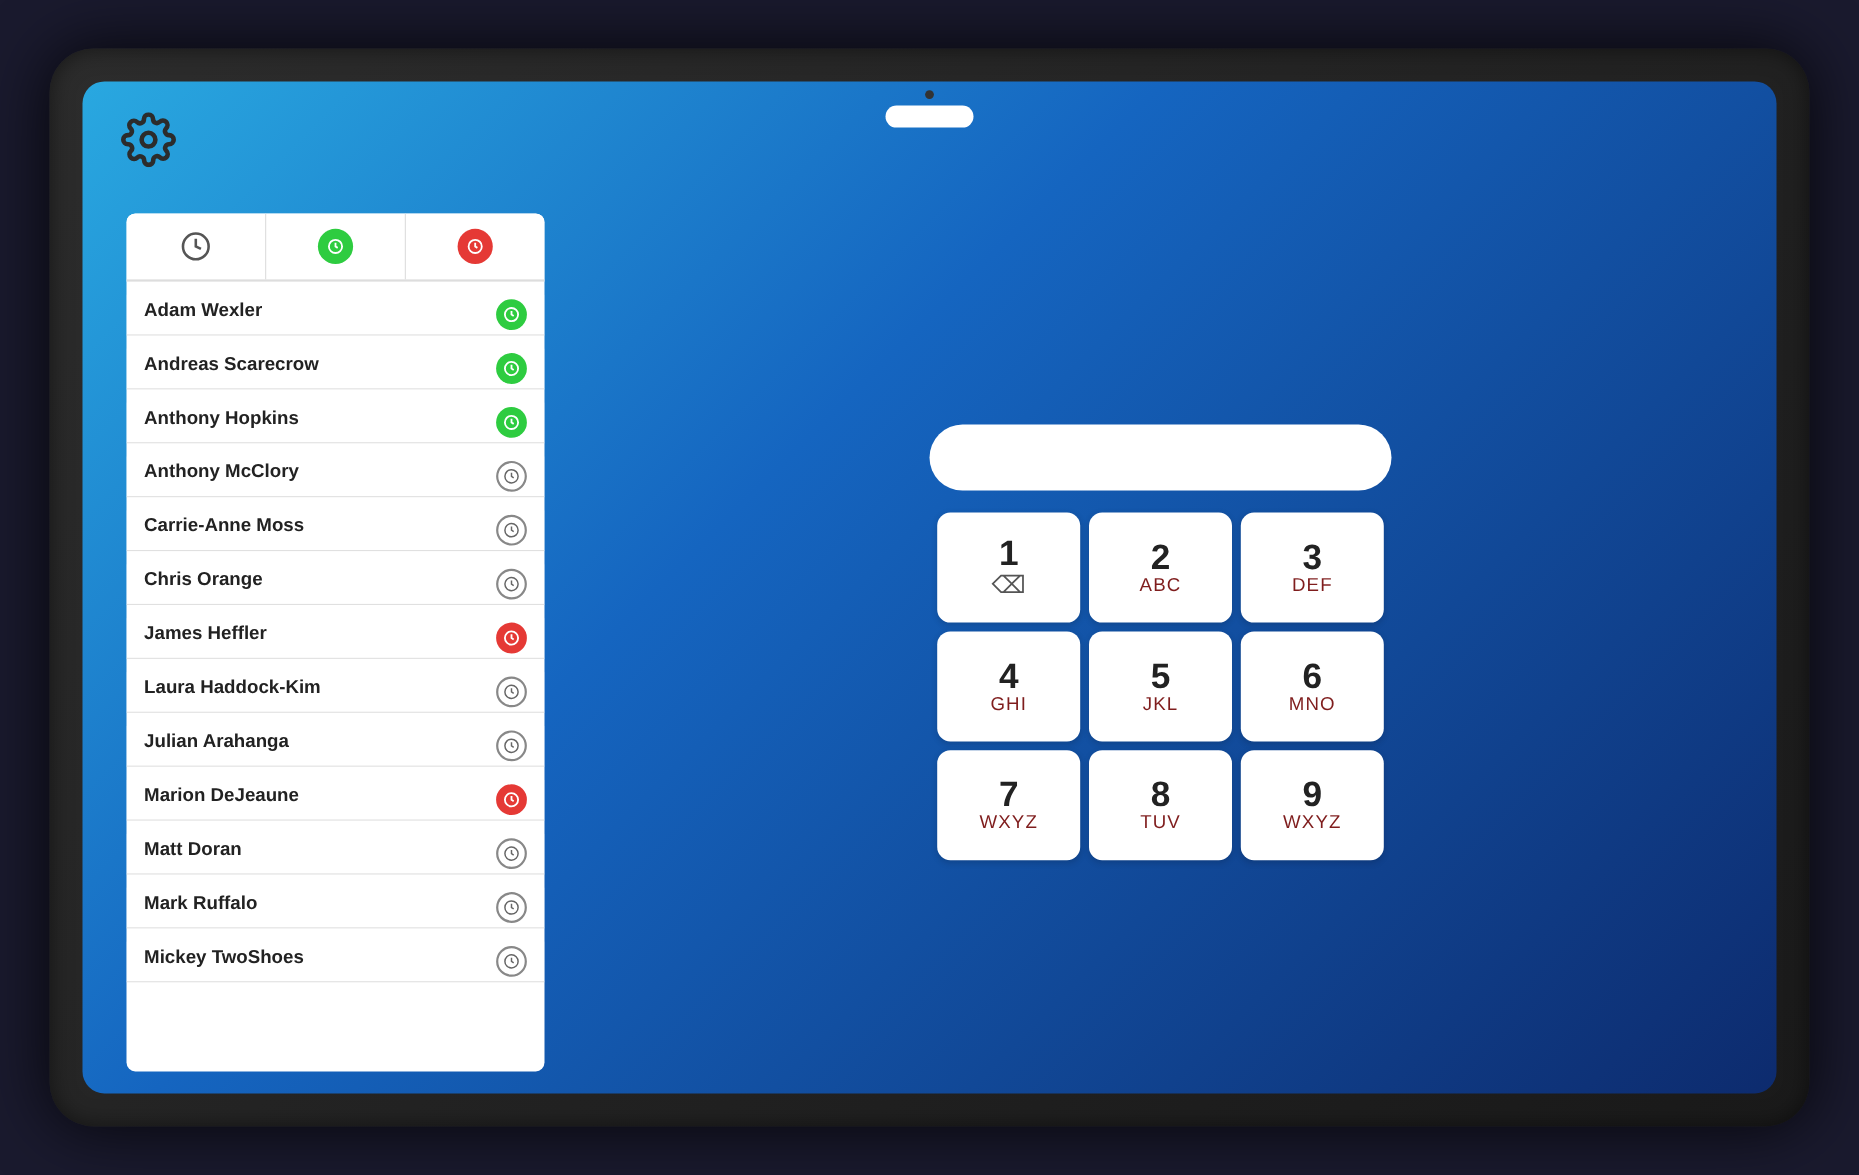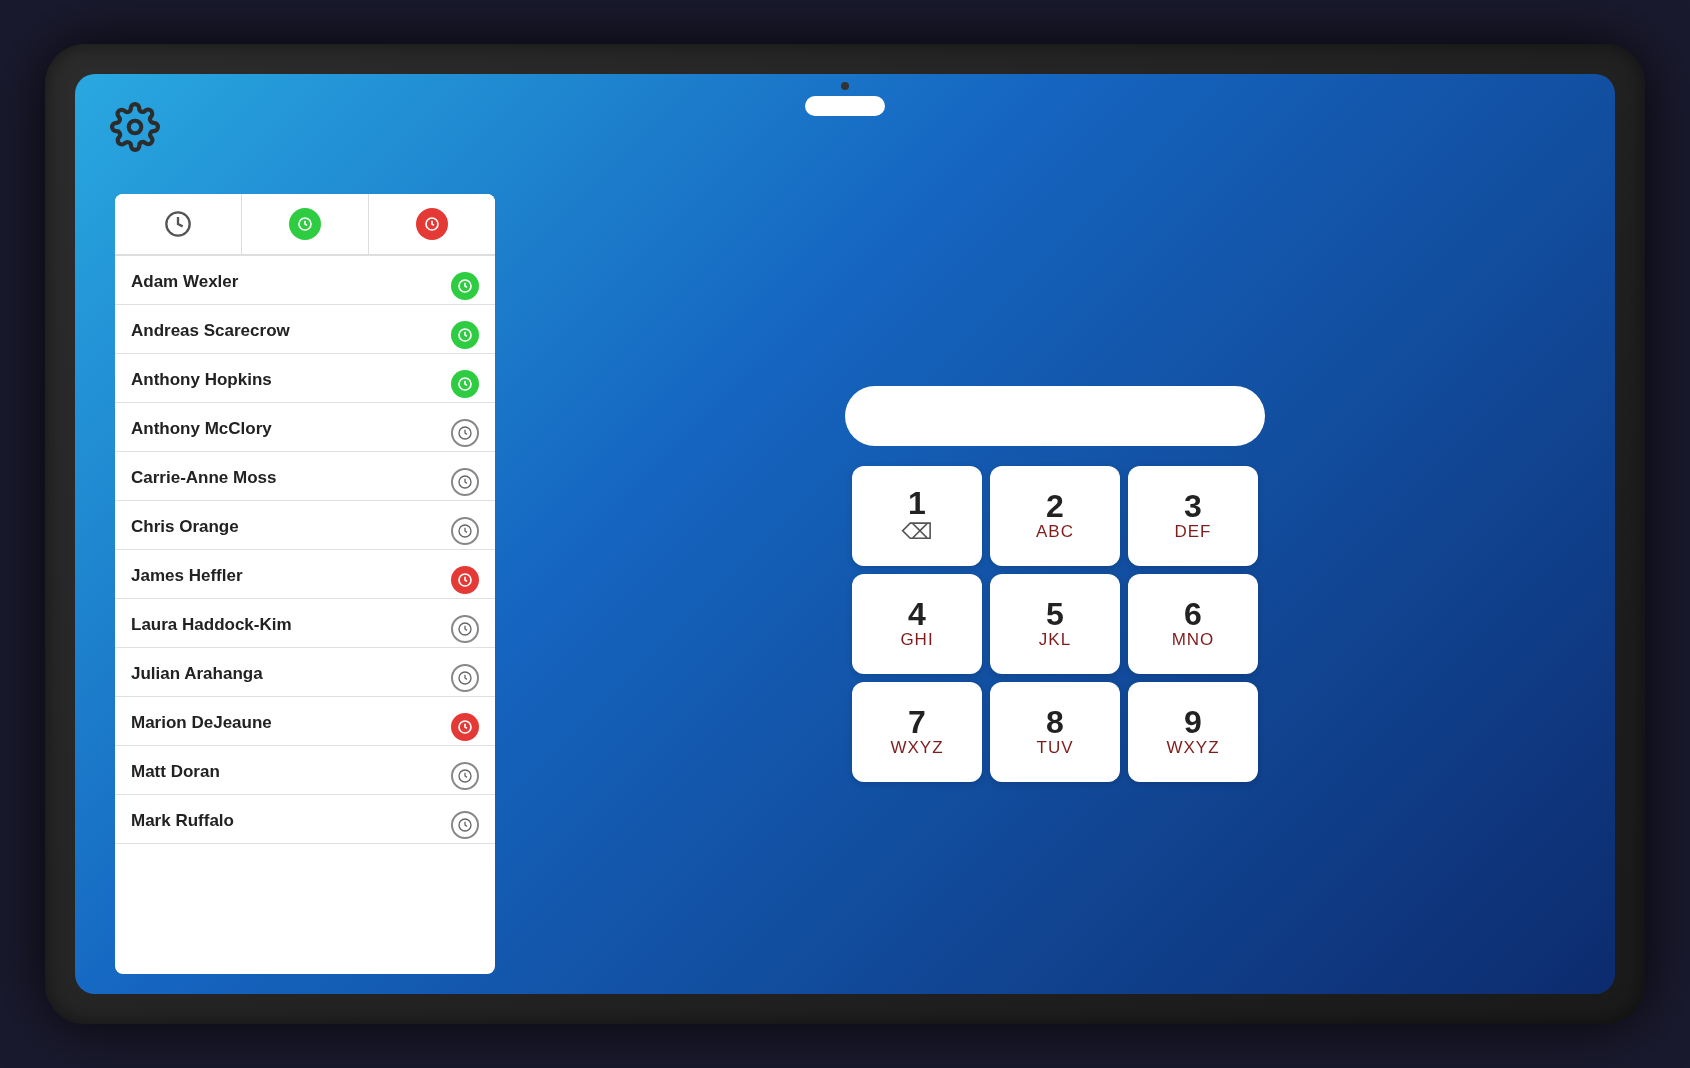--- a/index.html
+++ b/index.html
@@ -411,20 +411,29 @@
             </div>
             <div class="employee-row">
               <span class="employee-name">Mark Ruffalo</span>
               <div class="status-icon status-gray">
                 <svg viewBox="0 0 24 24" fill="none" stroke="#666" stroke-width="2">
                   <circle cx="12" cy="12" r="9"></circle>
                   <polyline points="12 7 12 12 15 14"></polyline>
                 </svg>
               </div>
             </div>
+            <div class="employee-row">
+              <span class="employee-name">Mickey TwoShoes</span>
+              <div class="status-icon status-gray">
+                <svg viewBox="0 0 24 24" fill="none" stroke="#666" stroke-width="2">
+                  <circle cx="12" cy="12" r="9"></circle>
+                  <polyline points="12 7 12 12 15 14"></polyline>
+                </svg>
+              </div>
+            </div>
           </div>
       </div>
 
       <div class="numpad-area">
         <input class="pin-input" type="password" placeholder="" style="">
 
         <div class="numpad-grid" id="numpad-grid">
         <button class="num-btn">
       <span class="num-digit">1</span>
       <span class="num-backspace">⌫</span>

